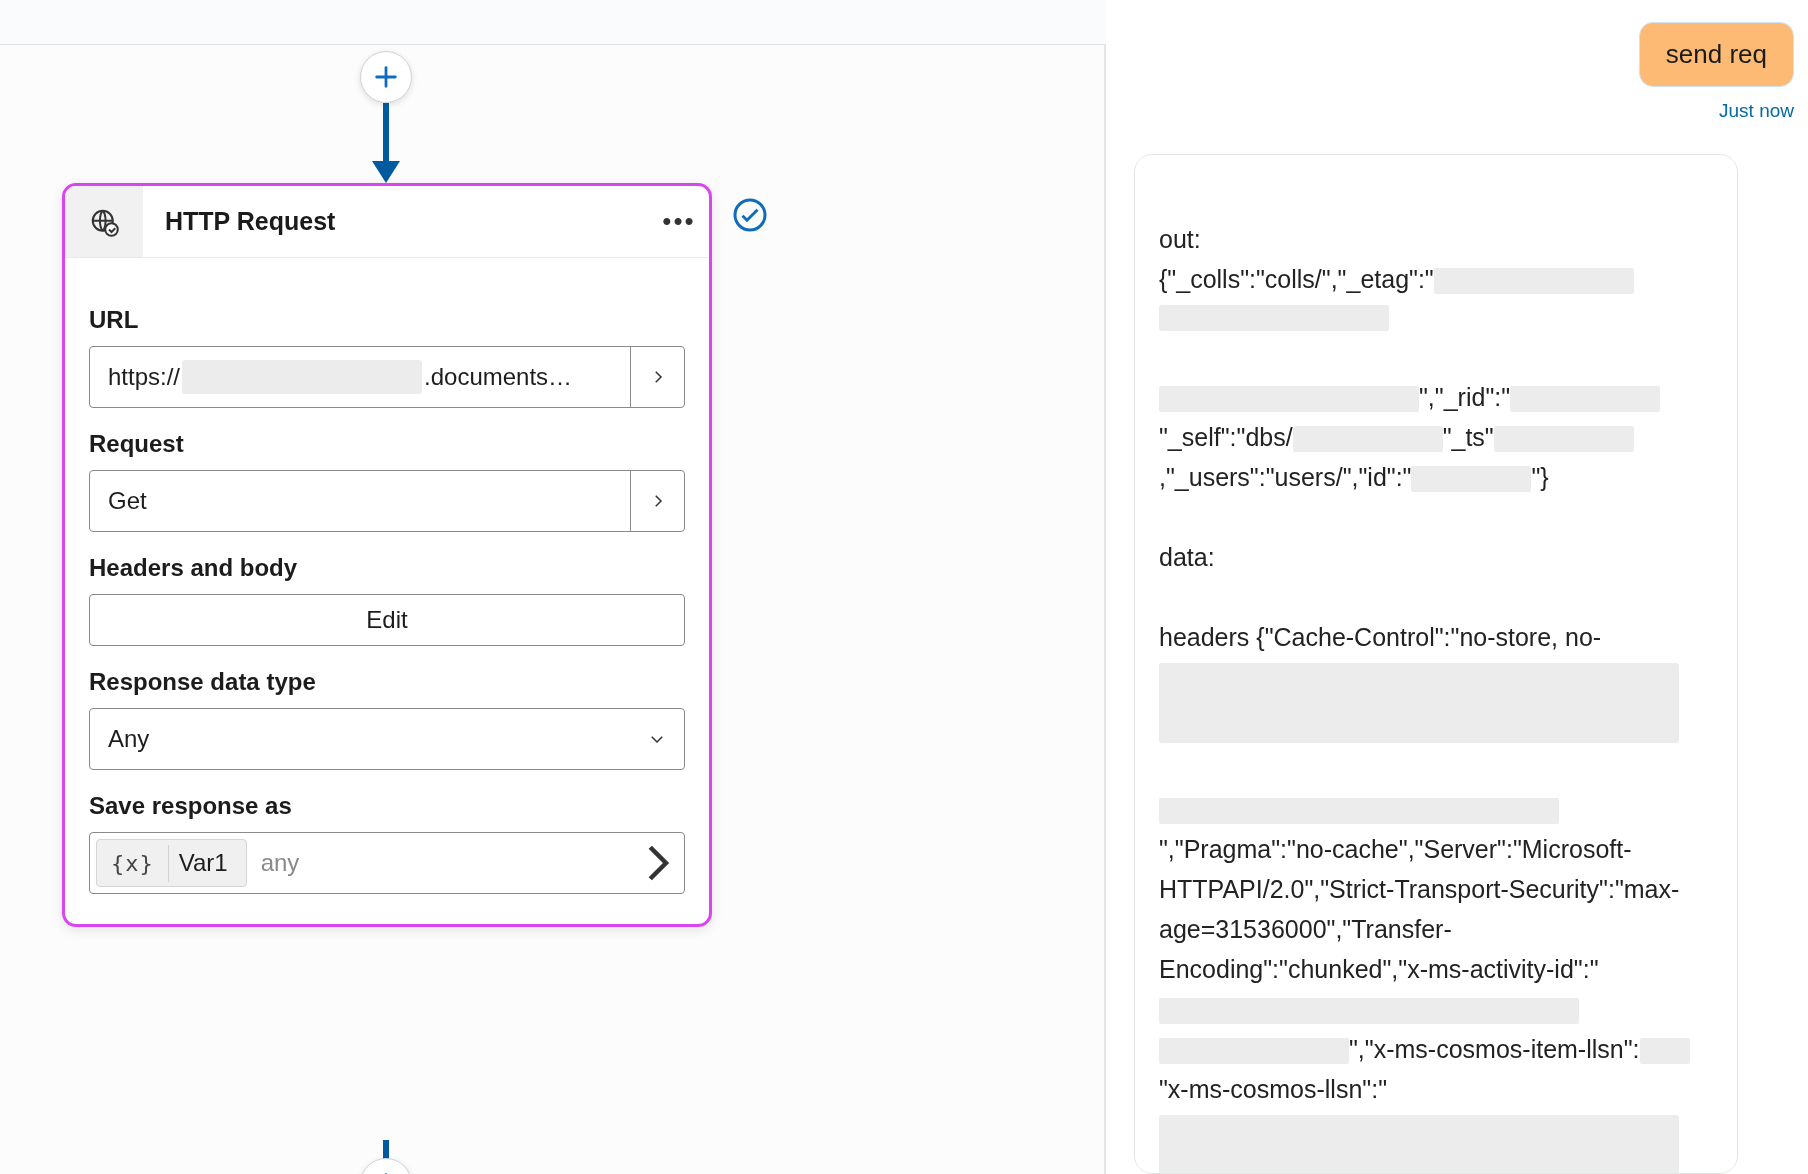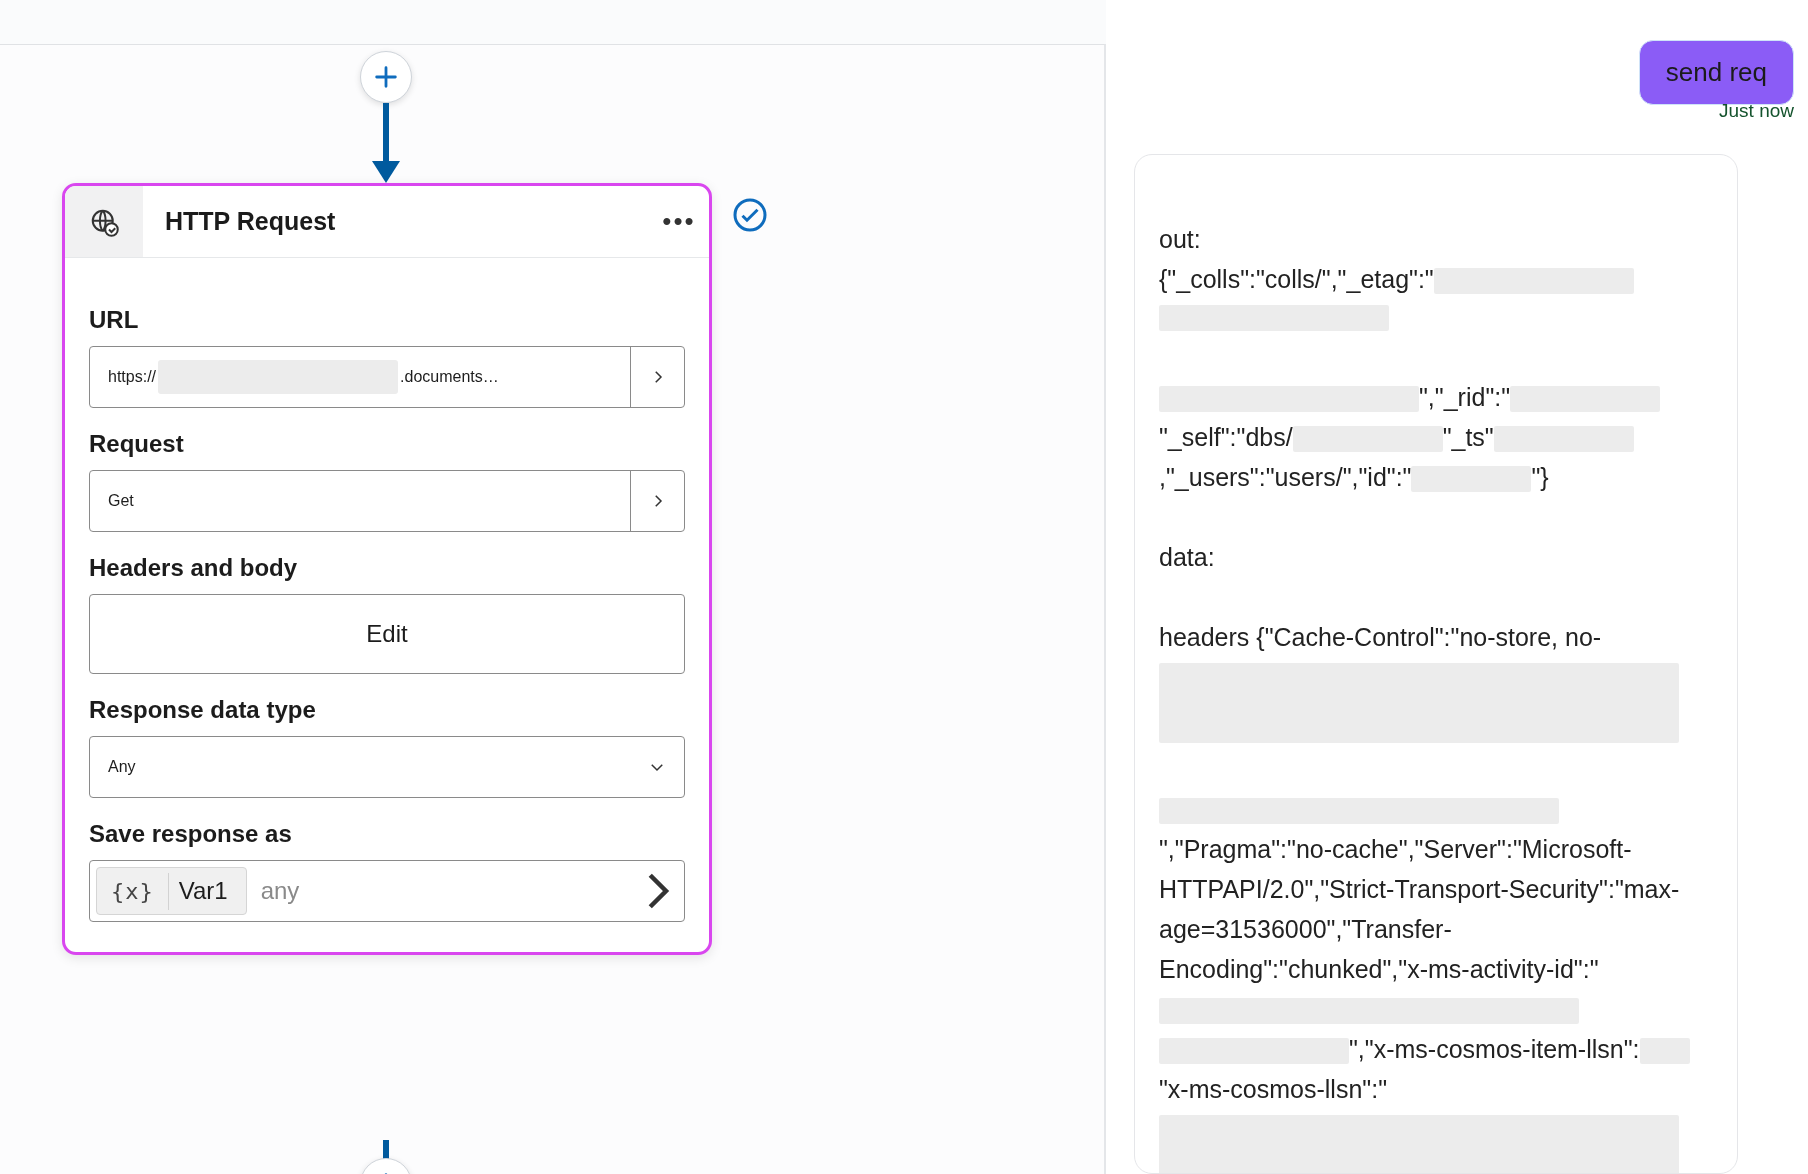--- a/index.html
+++ b/index.html
@@ -142,21 +142,21 @@
     display:flex;
     align-items:center;
     border:1px solid #8a8a8a;
     border-radius:4px;
     height:62px;
     background:#fff;
   }
   .combo .combo-text{
     flex:1;
     padding:0 18px;
-    font-size:16px;
+    font-size:24px;
     color:#1d1d1d;
     white-space:nowrap;
     overflow:hidden;
     display:flex;
     align-items:center;
   }
   .combo .combo-chevron{
     width:54px;
     height:100%;
     border-left:1px solid #8a8a8a;
@@ -168,21 +168,21 @@
   .combo .combo-chevron svg{width:18px;height:18px;}
   .redact-chip{
     display:inline-block;
     background:#ececec;
     height:34px;
     border-radius:3px;
     vertical-align:middle;
   }
   .edit-btn{
     width:100%;
-    height:80px;
+    height:52px;
     border:1px solid #8a8a8a;
     border-radius:4px;
     background:#fff;
     font-size:24px;
     color:#1c1c1c;
     cursor:pointer;
   }
   .var-row{
     display:flex;
     align-items:center;
@@ -235,34 +235,34 @@
   
   .chat-pane{
     width:702px;
     background:#ffffff;
     position:relative;
     padding:22px 14px 0 14px;
   }
   .chat-bubble{
     position:absolute;
     right:14px;
-    top:40px;
-    background:#8b5cf6;
+    top:22px;
+    background:#fdba74;
     border:1px solid #cfe3f8;
     border-radius:14px;
     padding:16px 26px;
     font-size:26px;
     color:#1b1b1b;
   }
   .chat-time{
     position:absolute;
     right:14px;
     top:100px;
     font-size:19px;
-    color:#14532d;
+    color:#0369a1;
   }
   .out-card{
     position:absolute;
     left:28px;
     right:70px;
     top:154px;
     bottom:0;
     background:#fff;
     border:1px solid #e5e6e9;
     border-radius:18px;

